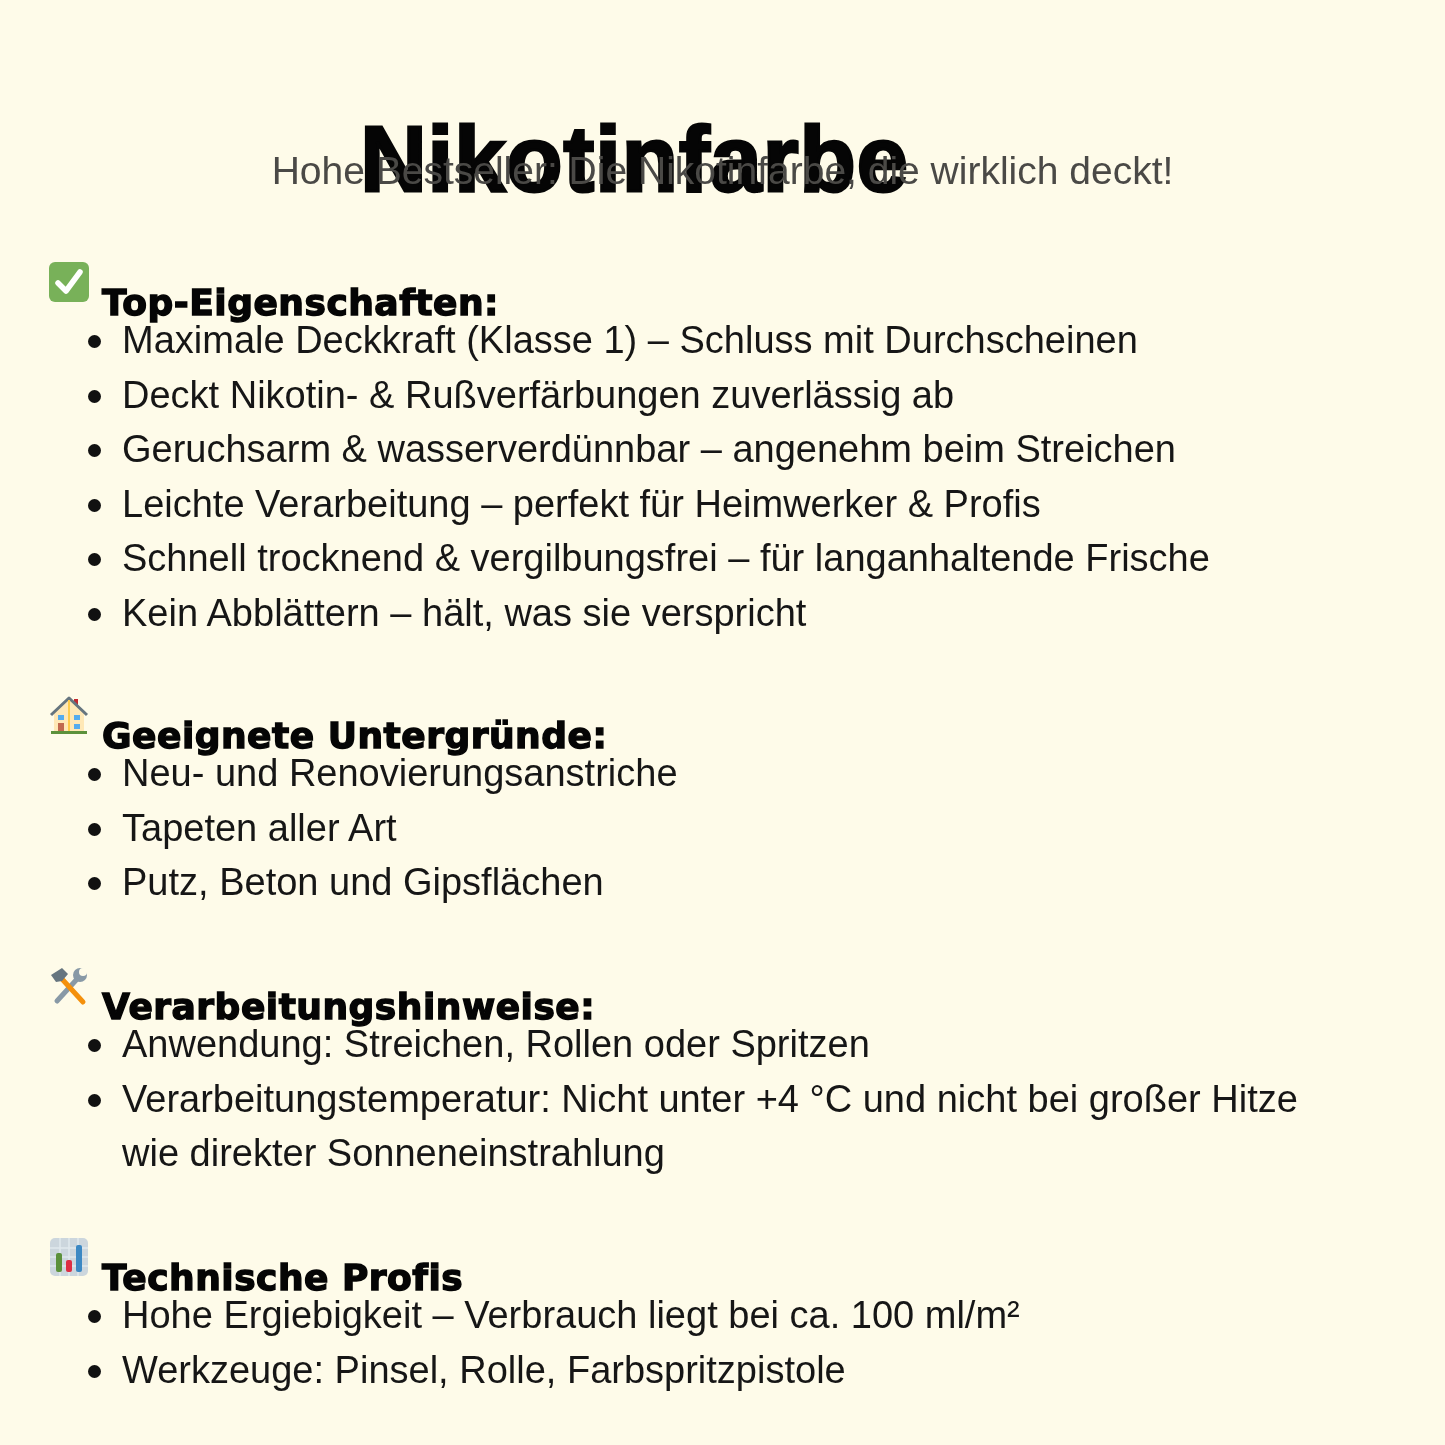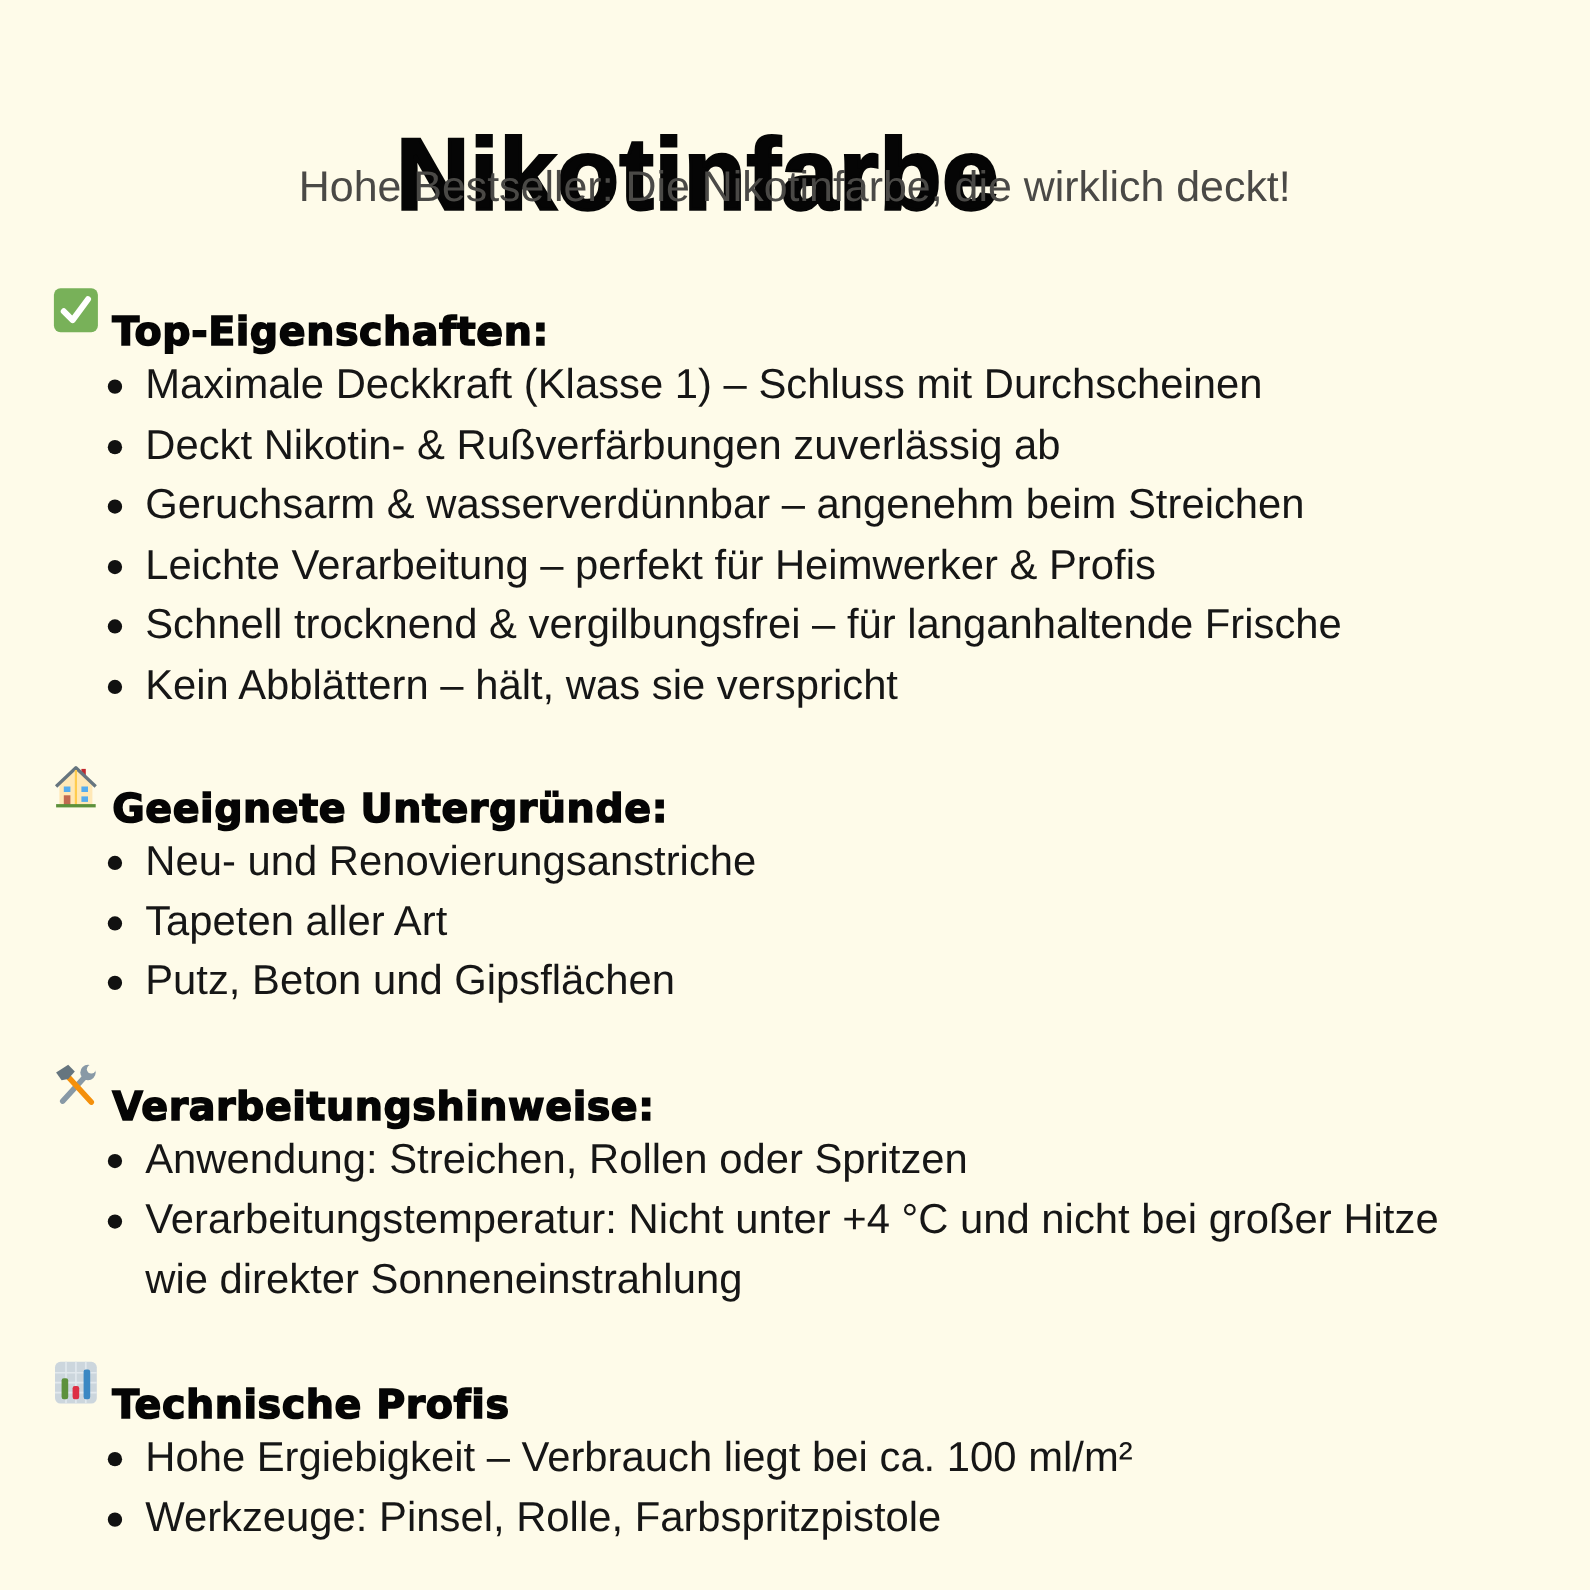--- a/index.html
+++ b/index.html
@@ -60,21 +60,21 @@
     font-family: "DejaVu Sans", sans-serif;
     font-weight: 900;
     font-size: 36px;
     letter-spacing: 0.5px;
     color: #050505;
     margin-top: 40px;
     -webkit-text-stroke: 1.4px #050505;
   }
   ul.items {
     list-style: none;
-    margin: 14px;
+    margin: 4px;
     padding: 0;
   }
   ul.items li {
     position: relative;
     padding-left: 70px;
     font-size: 38px;
     line-height: 54.5px;
     color: #161616;
   }
   ul.items li .bullet {

